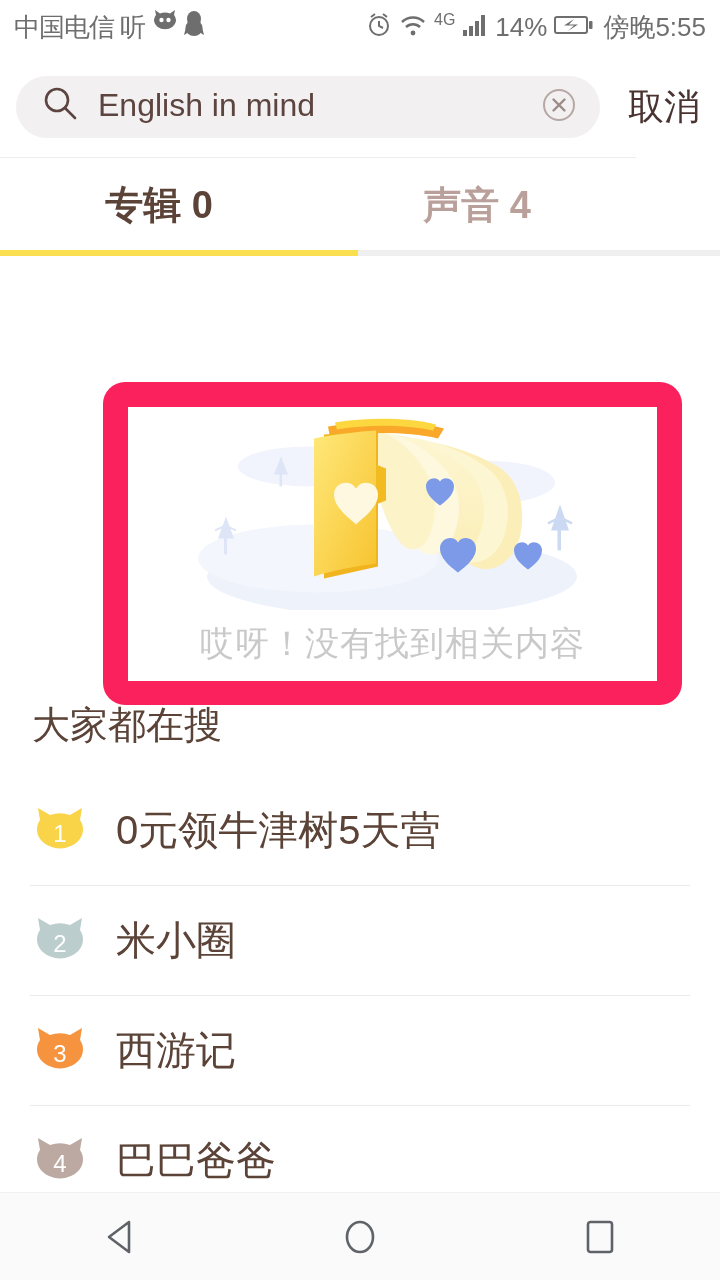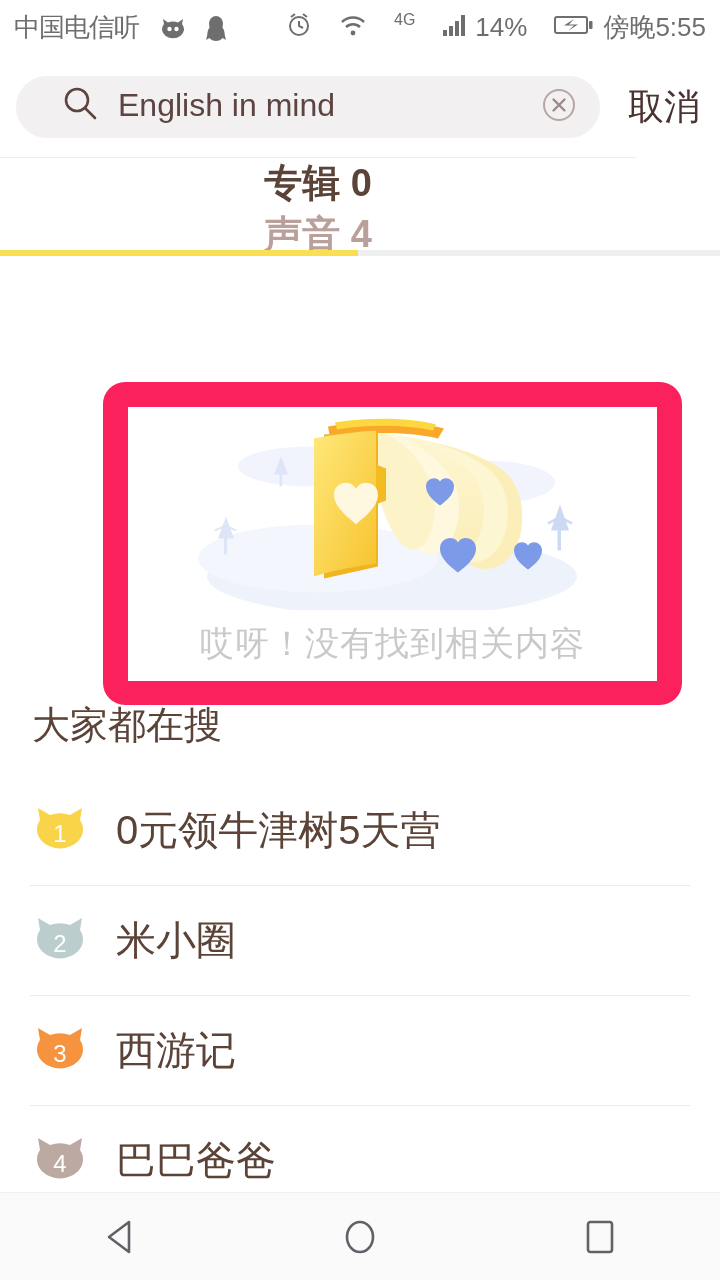--- a/index.html
+++ b/index.html
@@ -10,27 +10,27 @@
     overflow:hidden;
   }
   .phone { position:relative; width:720px; height:1280px; background:#fff; }
 
   
   .statusbar {
     position:absolute; top:0; left:0; width:720px; height:54px;
     display:flex; align-items:center; justify-content:space-between;
     padding:0 14px; color:#6e6e6e;
   }
-  .sb-left { display:flex; align-items:flex-end; }
+  .sb-left { display:flex; align-items:flex-start; gap:6px; }
   .sb-carrier { font-size:26px; color:#6e6e6e; letter-spacing:-1px; }
   .sb-app-text { font-size:26px; color:#6e6e6e; }
   .sb-right { display:flex; align-items:center; gap:7px; }
   .sb-pct { font-size:26px; color:#6e6e6e; }
   .sb-time { font-size:26px; color:#6e6e6e; margin-left:2px; }
-  .ico { display:inline-block; vertical-align:middle;margin-left:20px; }
+  .ico { display:inline-block; vertical-align:middle; }
 
   
   .searchrow {
     position:absolute; top:58px; left:0; width:720px; height:98px;
     display:flex; align-items:center; padding:0 16px;
   }
   .searchbox {
     flex:1; height:62px; background:#f2f0f0; border-radius:31px;
     display:flex; align-items:center; padding:0 22px 4px 26px;
   }
@@ -40,21 +40,21 @@
   }
   .clear-btn { width:38px; height:38px; flex:0 0 38px; }
   .cancel-btn {
     margin-left:24px; font-size:36px; color:#4a3330; white-space:nowrap;
     padding:0 4px;
   }
 
   
   .tabs {
     position:absolute; top:157px; left:0; width:636px; height:96px;
-    display:flex; border-top:1px solid #ededed;flex-direction:column;
+    display:flex; border-top:1px solid #ededed;
   }
   .tab {
     flex:1; display:flex; align-items:center; justify-content:center;
     font-size:38px; font-weight:bold; position:relative;
   }
   .tab.active { color:#5b4338; }
   .tab.inactive { color:#b9a09b; font-weight:bold; }
   .tabline { position:absolute; top:250px; left:0; width:720px; height:6px; background:#efefef; }
   .tabline-active { position:absolute; top:250px; left:0; width:358px; height:6px; background:#fadf50; }
 

